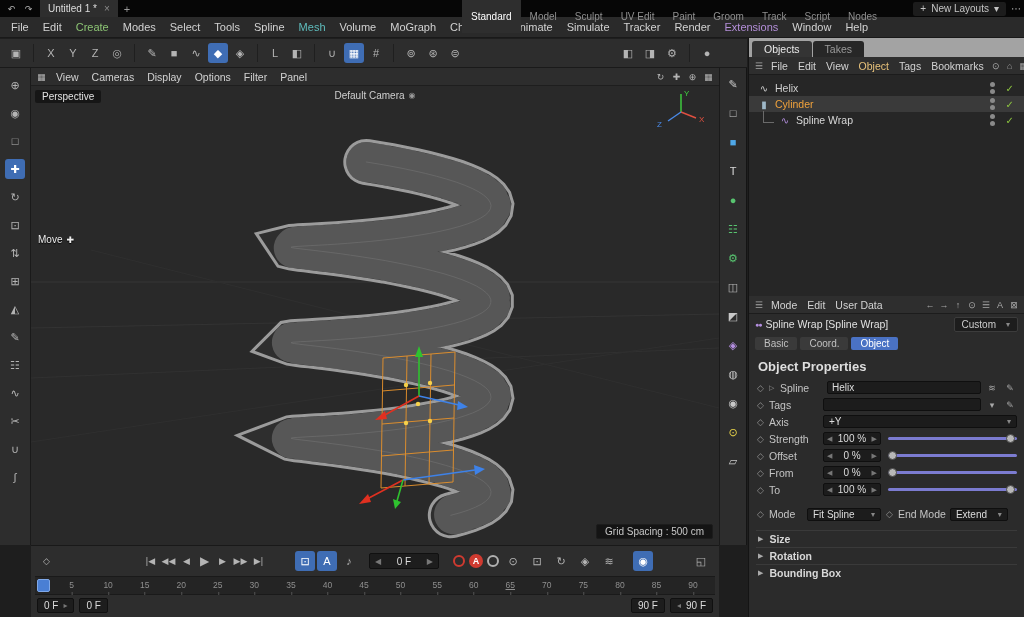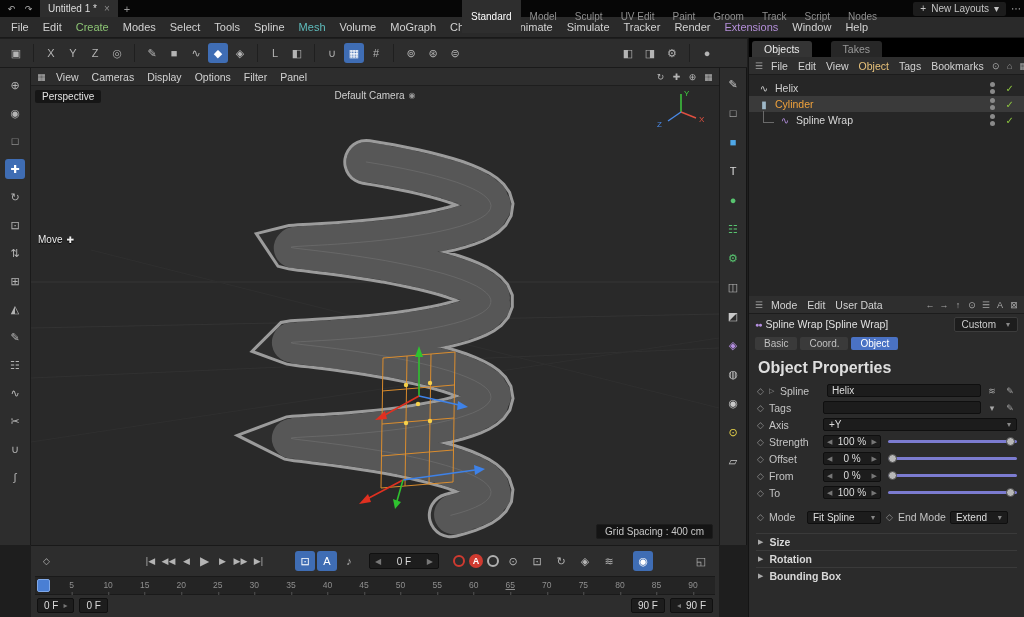--- a/index.html
+++ b/index.html
@@ -53,21 +53,21 @@
   .rec-keysel{width:12px;height:12px;border-radius:50%;border:2px solid #b0b0b0;flex:none;}
   .tl-ruler{position:relative;height:19px;background:#242424;border-top:1px solid #1a1a1a;border-bottom:1px solid #1a1a1a;margin:0 4px;}
   .tick{position:absolute;top:3px;transform:translateX(-50%);font-size:8.5px;color:#8f8f8f;}
   .tick::after{content:"";position:absolute;left:50%;bottom:-5px;width:1px;height:3px;background:#555;}
   .playhead{position:absolute;left:2px;top:2px;width:13px;height:13px;background:#4a7fd4;border:1px solid #7fa8e8;border-radius:2px;}
   .tl-row2{height:21px;display:flex;align-items:center;padding:0 6px;gap:5px;font-size:10px;}
   .range-field{background:#1d1d1d;border:1px solid #101010;border-radius:2px;height:15px;display:flex;align-items:center;gap:5px;padding:0 6px;color:#ddd;}
   .range-field .arr{color:#777;font-size:8px;}
   
   .right-panel{position:absolute;left:748px;top:38px;width:276px;height:579px;background:#2b2b2b;border-left:1px solid #141414;display:flex;flex-direction:column;z-index:20;}
-  .panel-tabs{height:19px;background:#000000;display:flex;align-items:flex-end;padding-left:3px;gap:19px;flex:none;}
+  .panel-tabs{height:19px;background:#a3a3a3;display:flex;align-items:flex-end;padding-left:3px;gap:1px;flex:none;}
   .panel-tab{padding:2px 12px;font-size:10.5px;color:#9a9a9a;background:#272727;border-radius:3px 3px 0 0;}
   .panel-tab.active{background:#343434;color:#e8e8e8;}
   .panel-menu{height:18px;display:flex;align-items:center;gap:0;padding:0 3px;background:#2e2e2e;border-bottom:1px solid #1c1c1c;flex:none;}
   .panel-menu .menu-item{padding:1px 5px;font-size:10.5px;}
   .pm-corner{margin-left:auto;display:flex;gap:0;}
   .objects-panel{height:258px;display:flex;flex-direction:column;flex:none;}
   .tree{flex:1;background:#262626;padding-top:5px;}
   .tree-row{height:16px;display:flex;align-items:center;padding-left:8px;gap:4px;font-size:10.5px;}
   .tree-row.selected{background:#3a3a3a;}
   .connector{width:11px;height:12px;border-left:1px solid #6a6a6a;border-bottom:1px solid #6a6a6a;margin:-6px 0 0 6px;flex:none;}
@@ -77,21 +77,21 @@
   .tree-check{color:#8dc63f;font-size:10px;margin-right:10px;flex:none;}
   
   .attributes-panel{flex:1;display:flex;flex-direction:column;min-height:0;}
   .attr-title{height:20px;display:flex;align-items:center;gap:4px;padding:0 6px;font-size:10.5px;color:#e0e0e0;flex:none;}
   .dot2{color:#b48fe0;font-size:7px;letter-spacing:-1px;}
   .preset{margin-left:auto;background:#1d1d1d;border:1px solid #3c3c3c;border-radius:2px;padding:1px 7px;display:flex;gap:10px;font-size:10px;color:#ccc;align-items:center;}
   .attr-tabs{display:flex;gap:3px;padding:3px 6px;flex:none;align-items:center;}
   .attr-tab{padding:1px 9px;background:#3a3a3a;border-radius:2px;font-size:10px;color:#c0c0c0;}
   .attr-tab.active{background:#4a72c4;color:#fff;}
   .attr-content{flex:1;padding:4px 7px 0 7px;font-size:10.5px;min-height:0;}
-  .section-title{font-weight:bold;color:#dedede;margin:2px 0 5px 2px;font-size:16px;}
+  .section-title{font-weight:bold;color:#dedede;margin:2px 0 5px 2px;font-size:13px;}
   .attr-row{height:17px;display:flex;align-items:center;gap:4px;}
   .diamond{color:#8f8f8f;font-size:9px;width:9px;text-align:center;flex:none;}
   .expander{color:#9f9f9f;font-size:7px;width:7px;flex:none;}
   .attr-label{width:50px;color:#c4c4c4;flex:none;}
   .attr-label.short{width:43px;}
   .attr-input{flex:1;background:#1c1c1c;border:1px solid #0f0f0f;border-radius:2px;height:13px;display:flex;align-items:center;padding:0 4px;color:#ddd;font-size:10px;min-width:0;}
   .attr-select{background:#1c1c1c;border:1px solid #0f0f0f;border-radius:2px;height:13px;display:flex;align-items:center;justify-content:space-between;padding:0 5px;color:#ddd;font-size:10px;flex:1;}
   .attr-select .caret{color:#888;font-size:8px;}
   .mini-icon{width:14px;height:14px;display:inline-flex;align-items:center;justify-content:center;font-size:9px;color:#a8a8a8;flex:none;}
   .stepper{background:#1c1c1c;border:1px solid #0f0f0f;border-radius:2px;height:13px;width:58px;display:flex;align-items:center;justify-content:space-between;padding:0 3px;color:#ddd;font-size:10px;flex:none;}
@@ -303,21 +303,21 @@
     </svg>
     <span class="vp-label">Perspective</span>
     <span class="vp-camera">
       <span>Default Camera</span>
       <span style="font-size:8px;color:#9a9a9a;">◉</span>
     </span>
     <span class="vp-tooltip">
       <span>Move</span>
       <span style="font-size:9px;">✚</span>
     </span>
-    <span class="grid-badge">Grid Spacing : 400 cm</span>
+    <span class="grid-badge">Grid Spacing : 500 cm</span>
   </div>
 </div>
 
 <div class="timeline">
   <div class="tl-row1">
     <span class="icon sm">◇</span>
     <span class="transport">
       <span class="icon">|◀</span>
       <span class="icon">◀◀</span>
       <span class="icon">◀</span>

